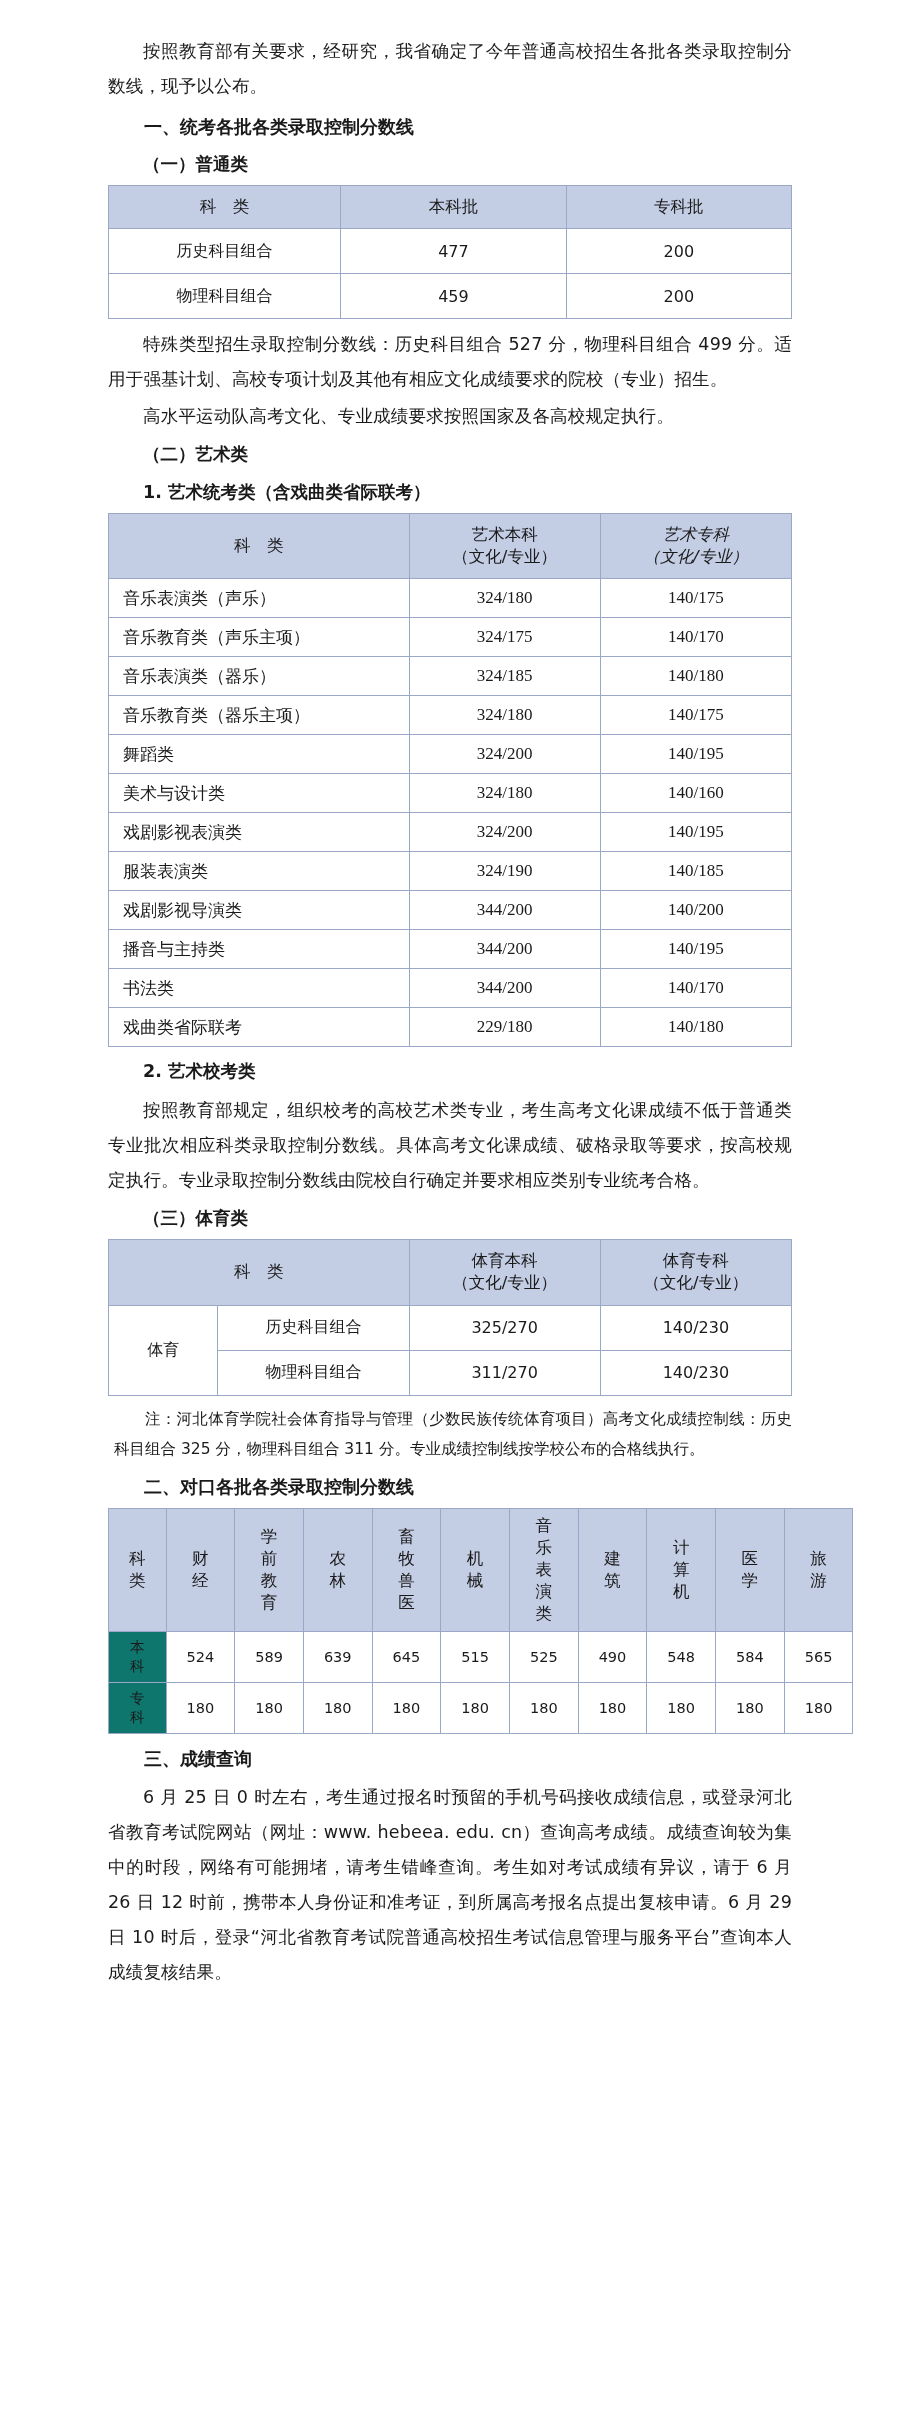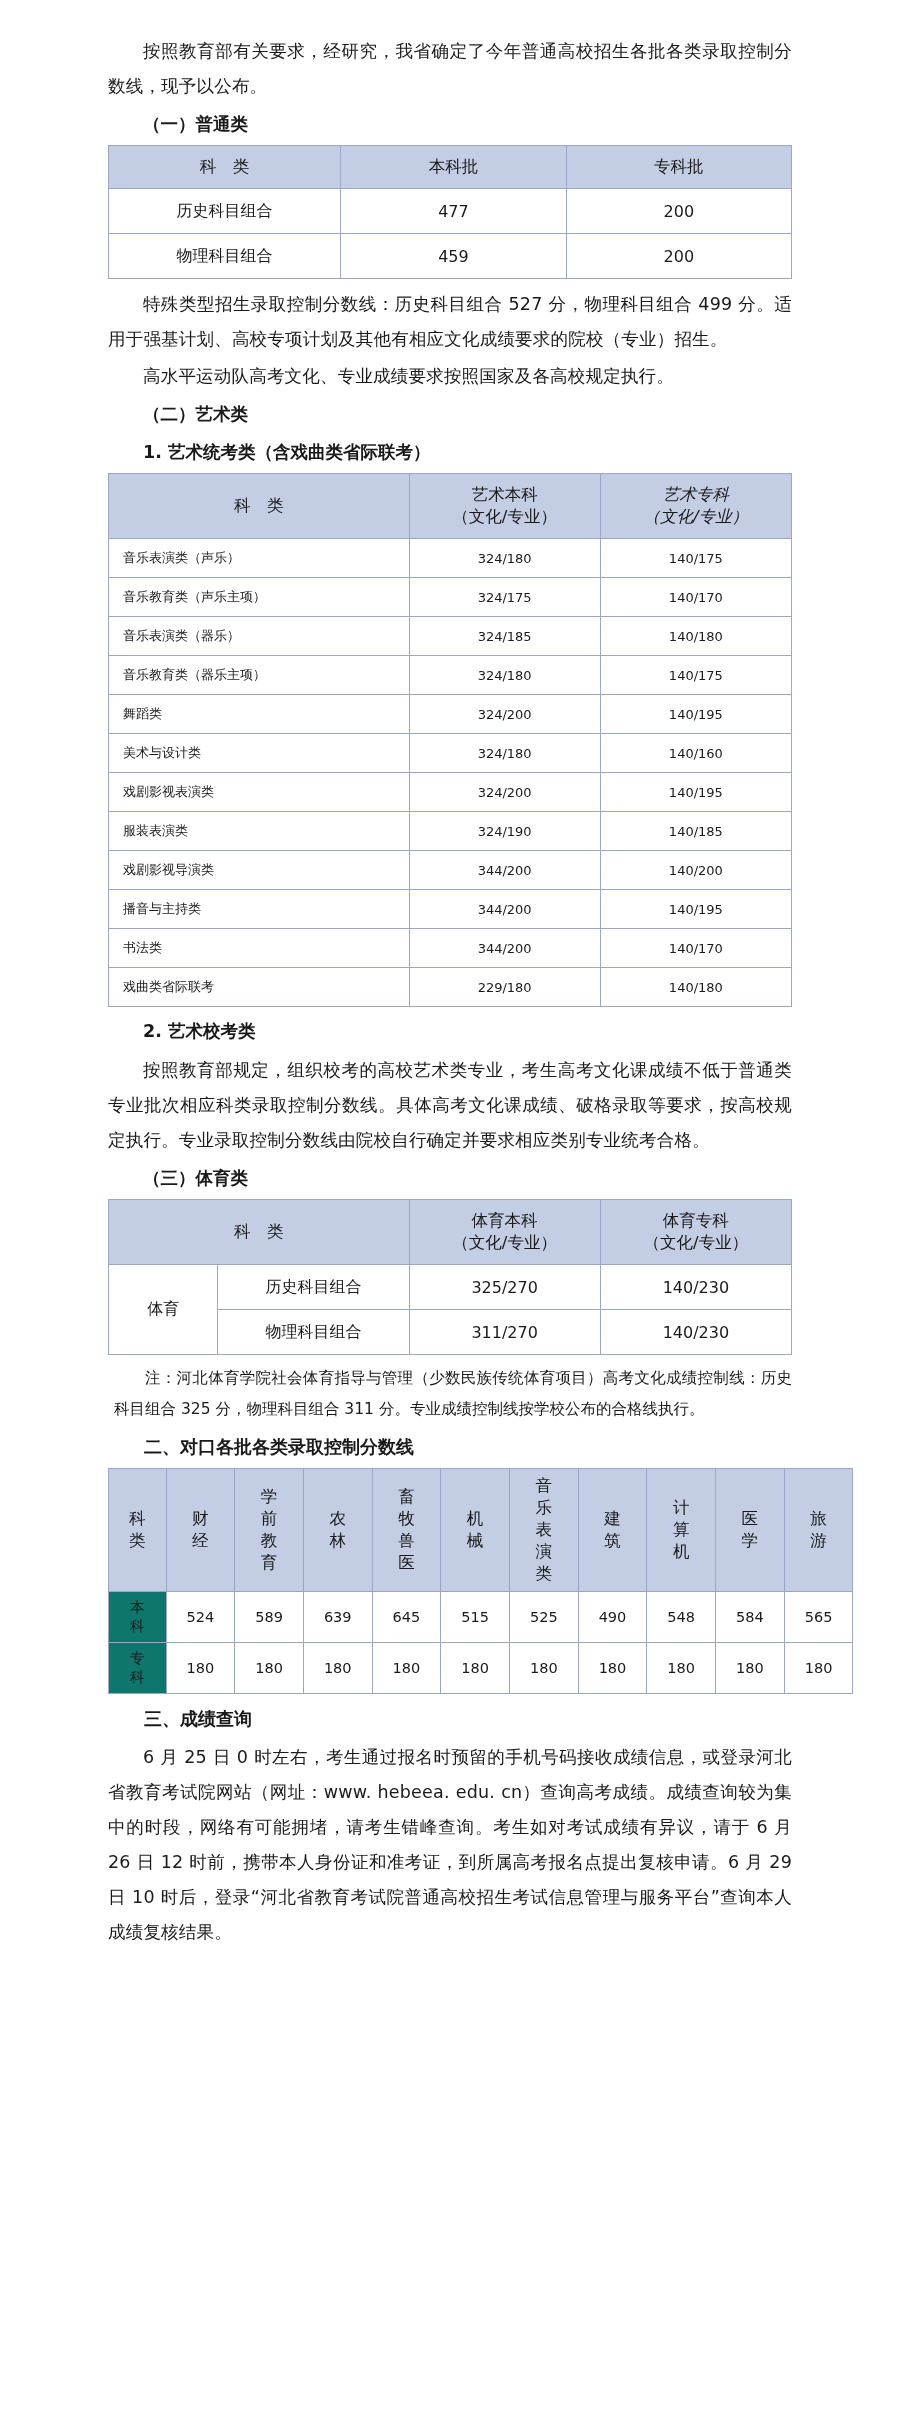--- a/index.html
+++ b/index.html
@@ -71,21 +71,21 @@
   }
   .t-general thead th:nth-child(1) { width: 34%; }
   .t-general thead th:nth-child(2) { width: 33%; }
   .t-general thead th:nth-child(3) { width: 33%; }
   .t-general tbody td { height: 30px; }
 
   .t-art thead th:nth-child(1) { width: 44%; }
   .t-art thead th:nth-child(2) { width: 28%; }
   .t-art thead th:nth-child(3) { width: 28%; font-style: italic; }
   .t-art tbody td:first-child { text-align: left; padding-left: 14px; }
-  .t-art tbody td { height: 24px; font-size: 13px; }
+  .t-art tbody td { height: 24px; font-size: 17px; font-family: Liberation Serif, serif; }
 
   .t-sport thead th:nth-child(1) { width: 44%; }
   .t-sport thead th:nth-child(2) { width: 28%; }
   .t-sport thead th:nth-child(3) { width: 28%; }
   .t-sport tbody td { height: 30px; }
   .t-sport .rowhead { width: 16%; }
 
   .t-vocational { font-size: 14.5px; }
   .t-vocational th, .t-vocational td { padding: 6px 20px; }
   .t-vocational thead th:first-child { width: 8.5%; }
@@ -99,20 +99,21 @@
     text-align: justify;
   }
 </style>
 </head>
 <body>
 
 <div class="page">
 
   <p class="body-text">按照教育部有关要求，经研究，我省确定了今年普通高校招生各批各类录取控制分数线，现予以公布。</p>
 
+  <h2 class="heading">一、统考各批各类录取控制分数线</h2>
 
   <h3 class="subheading">（一）普通类</h3>
 
   <table class="t-general">
     <thead>
       <tr>
         <th>科　类</th>
         <th>本科批</th>
         <th>专科批</th>
       </tr>

